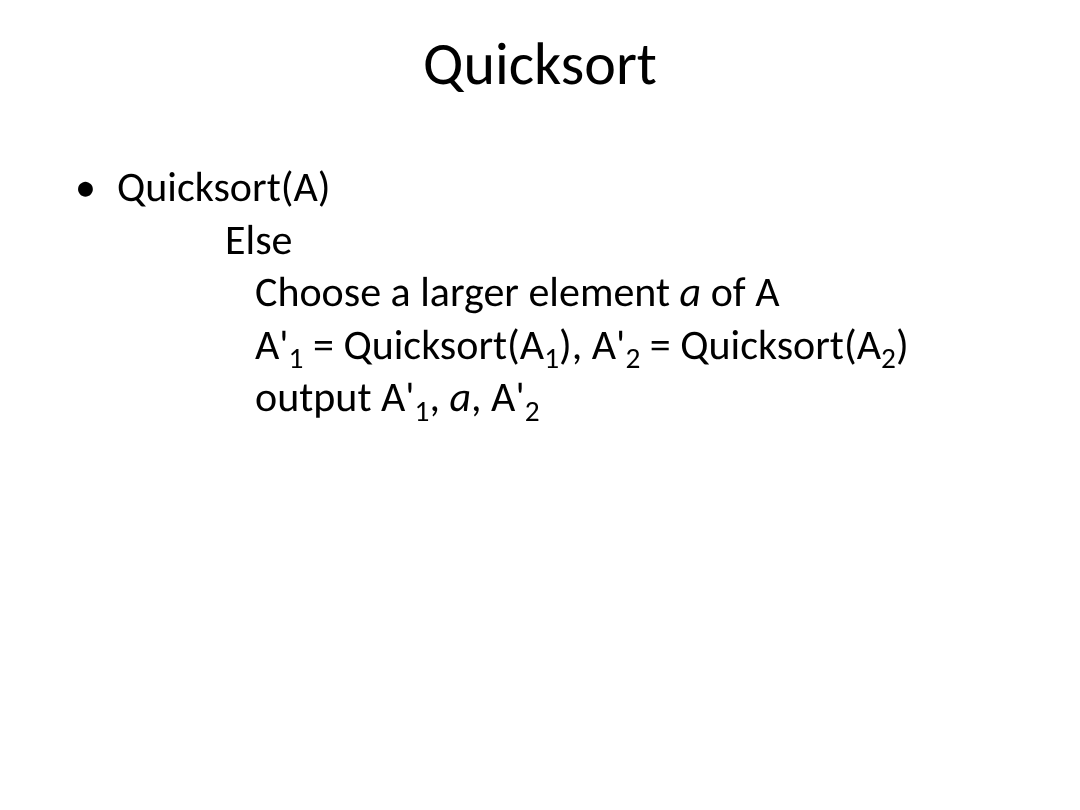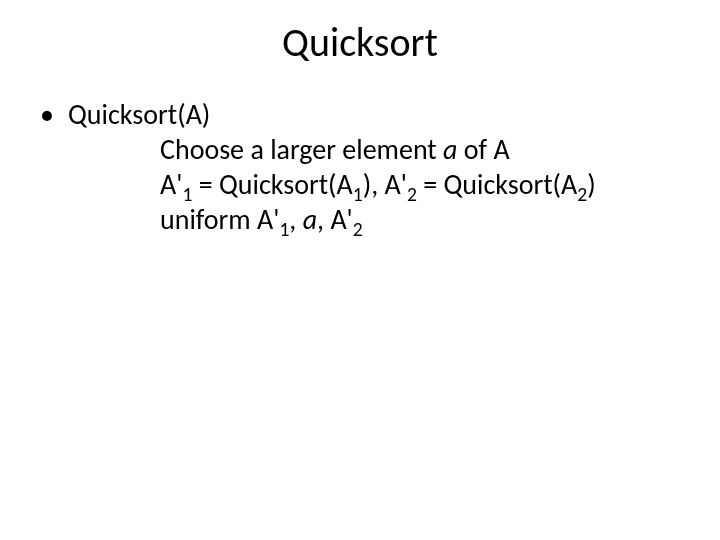--- a/index.html
+++ b/index.html
@@ -24,21 +24,21 @@
     padding-top: 18px;
     padding-bottom: 10px;
   }
   .body {
     padding: 20px 40px 0 40px;
     font-size: 28px;
     line-height: 1.25;
   }
   ul.top {
     list-style: none;
-    margin: 0;
+    margin: 10px;
     padding: 0;
   }
   ul.top > li {
     position: relative;
     padding-left: 28px;
   }
   ul.top > li::before {
     content: "•";
     position: absolute;
     left: 0;
@@ -59,31 +59,32 @@
 <body>
 <div class="slide">
 
 <div class="title">Quicksort</div>
 
 <div class="body">
   <ul class="top">
     <li>
       <span>Quicksort(A)</span>
 
+      <div class="indent1">Else</div>
 
       <div class="indent2">
         <span>Choose a larger element </span><span class="ital">a</span><span> of A</span>
       </div>
 
 
 
       <div class="indent2">
         <span>A'</span><span class="sub">1</span><span> = Quicksort(A</span><span class="sub">1</span><span>), </span><span>A'</span><span class="sub">2</span><span> = Quicksort(A</span><span class="sub">2</span><span>)</span>
       </div>
 
       <div class="indent2">
-        <span>uniform </span><span>A'</span><span class="sub">1</span><span>, </span><span class="ital">a</span><span>, </span><span>A'</span><span class="sub">2</span>
+        <span>output </span><span>A'</span><span class="sub">1</span><span>, </span><span class="ital">a</span><span>, </span><span>A'</span><span class="sub">2</span>
       </div>
     </li>
   </ul>
 </div>
 
 </div>
 
 </body></html>

